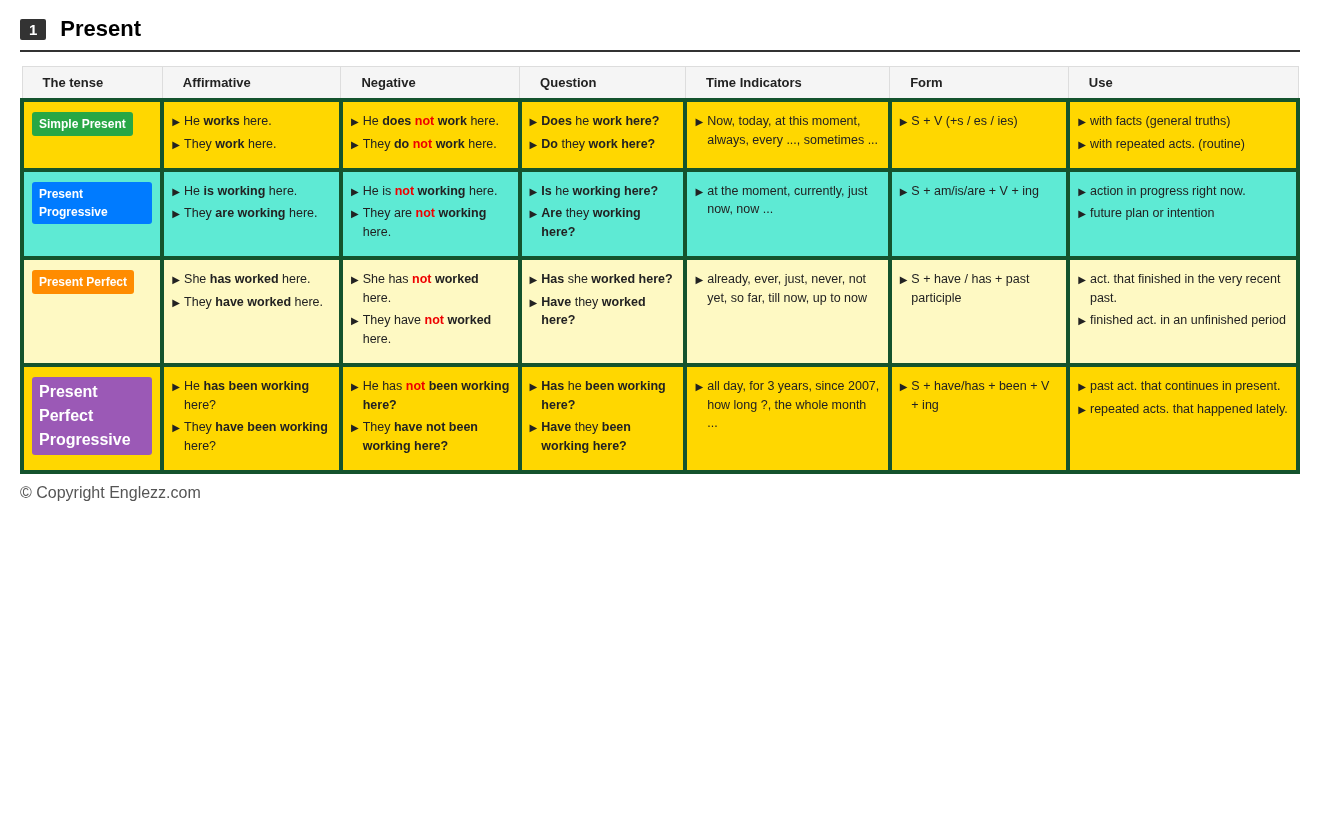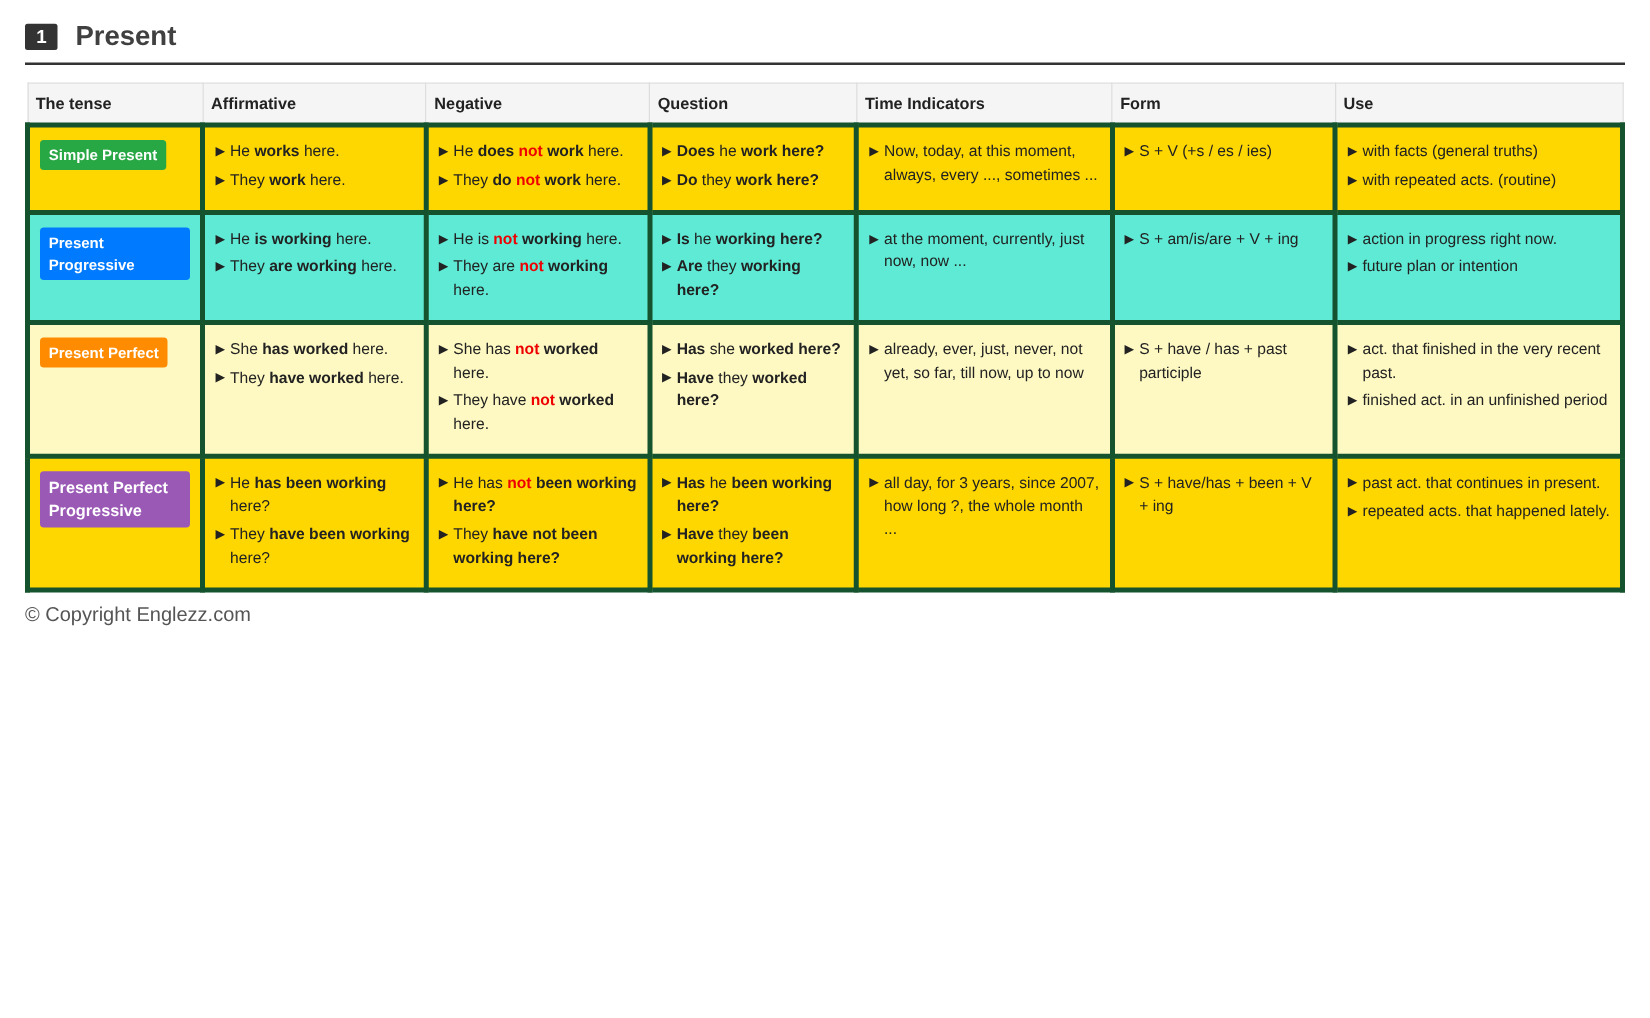--- a/index.html
+++ b/index.html
@@ -22,32 +22,32 @@
       background: #333;
       color: #fff;
       font-weight: bold;
       font-size: 15px;
       padding: 2px 9px;
       border-radius: 2px;
     }
     .page-title {
       font-size: 22px;
       font-weight: bold;
-      color: #404040;
+      color: #000000;
     }
     table {
       width: 100%;
       border-collapse: collapse;
       table-layout: fixed;
     }
     th {
       background: #f5f5f5;
       font-weight: bold;
       font-size: 13px;
-      padding: 8px 6px;
+      padding: 8px 20px;
       text-align: left;
       border: 1px solid #ddd;
     }
     td {
       padding: 10px 8px;
       border: 4px solid #14532d;
       vertical-align: top;
       font-size: 12.5px;
       line-height: 1.5;
     }
@@ -81,21 +81,21 @@
       font-weight: bold;
       font-size: 12px;
       padding: 3px 7px;
       border-radius: 3px;
     }
     .tense-label-perf-prog {
       display: inline-block;
       background: #9b59b6;
       color: #fff;
       font-weight: bold;
-      font-size: 13px;
+      font-size: 16px;
       padding: 3px 7px;
       border-radius: 3px;
     }
     .not { color: #e00; font-weight: bold; }
     .bullet { margin-bottom: 4px; display: flex; gap: 4px; }
     .bullet::before { content: "▶"; font-size: 10px; margin-top: 2px; flex-shrink: 0; }
     .col-tense { width: 11%; }
     .col-aff { width: 14%; }
     .col-neg { width: 14%; }
     .col-q { width: 13%; }

